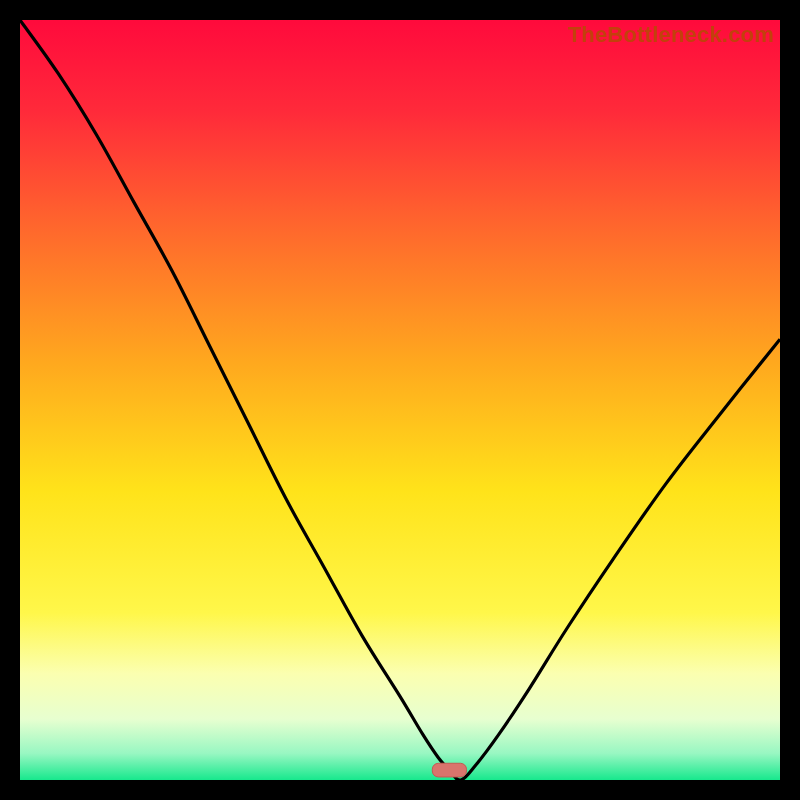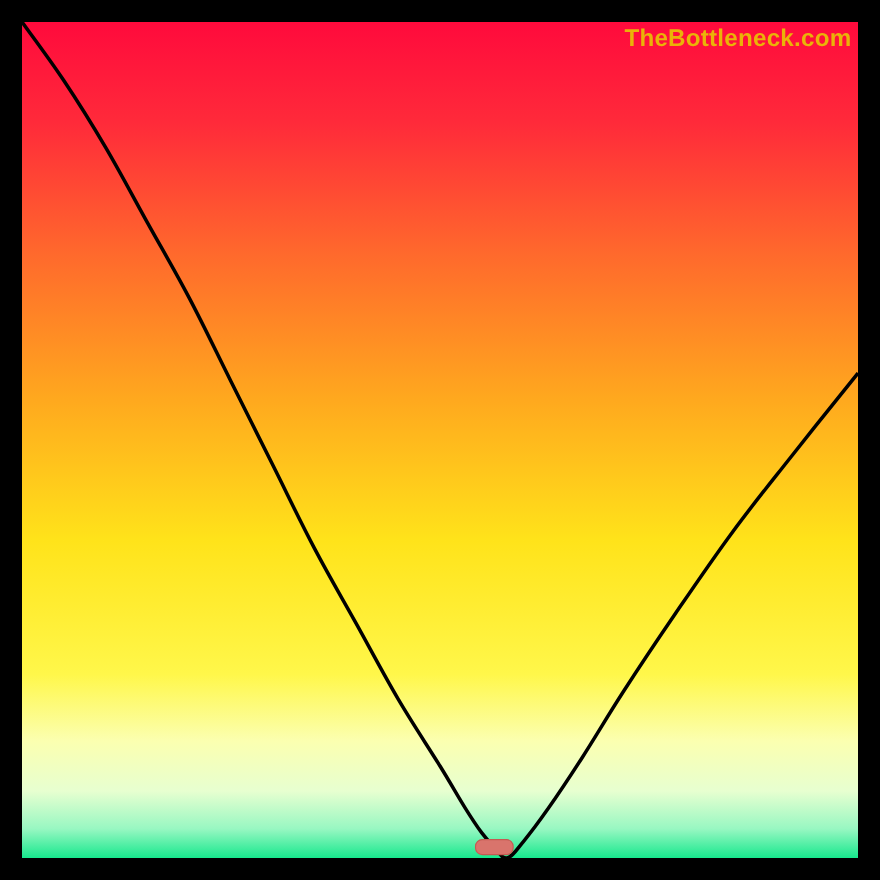--- a/index.html
+++ b/index.html
@@ -24,21 +24,21 @@
     left: 0;
     top: 0;
     width: 760px;
     height: 760px;
     overflow: hidden;
   }
   .watermark {
     position: absolute;
     top: 2px;
     right: 6px;
-    color: #eab308;
+    color: #c2410c;
     font-size: 22px;
     font-weight: 600;
     letter-spacing: 0.2px;
     z-index: 5;
   }
   svg { display: block; }
 </style>
 </head>
 <body>
 

